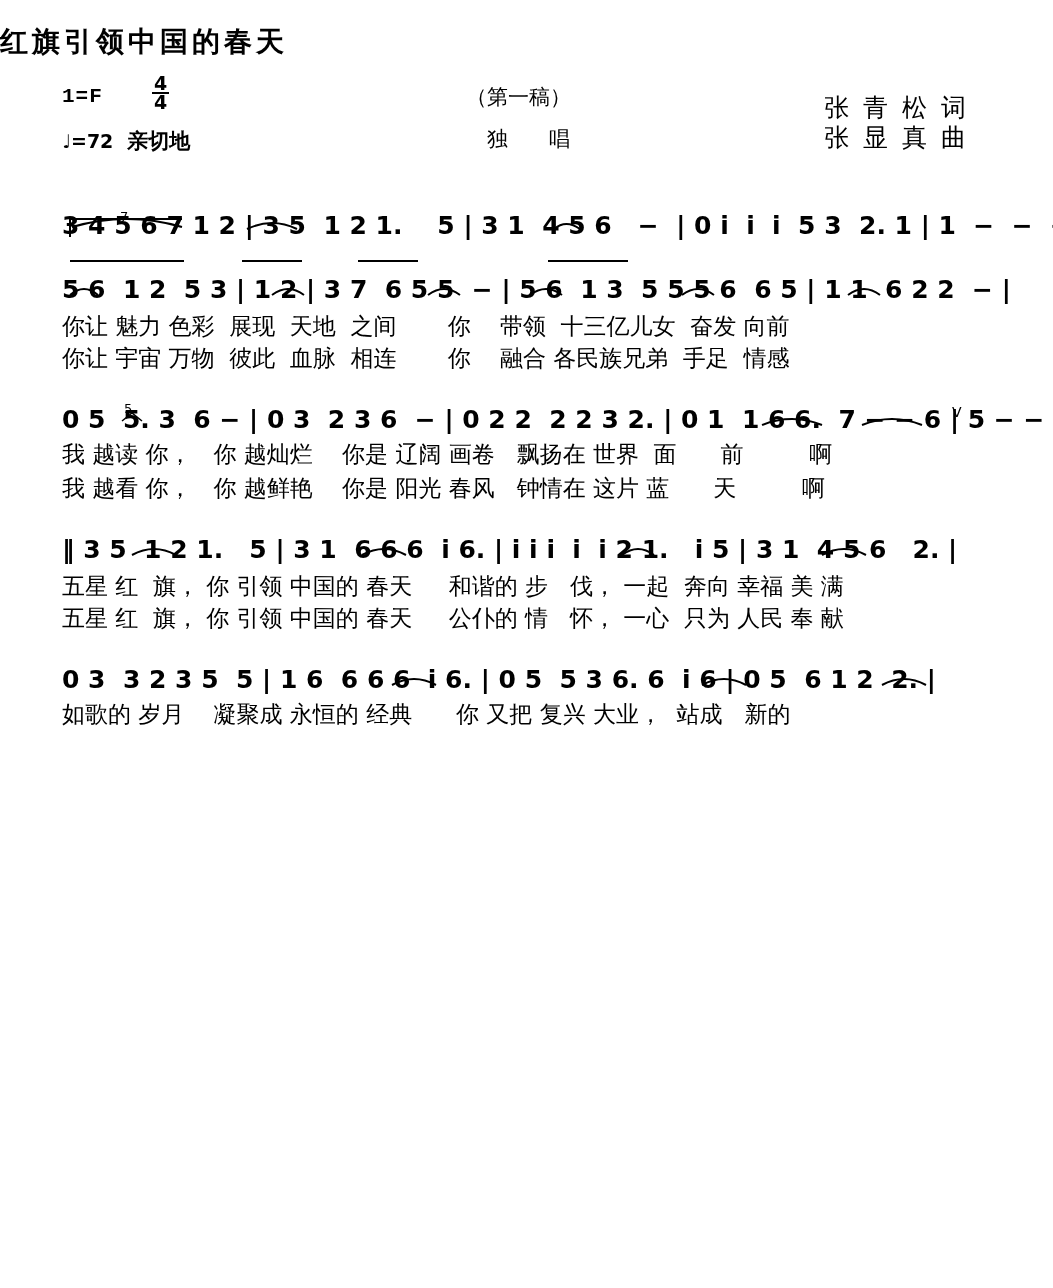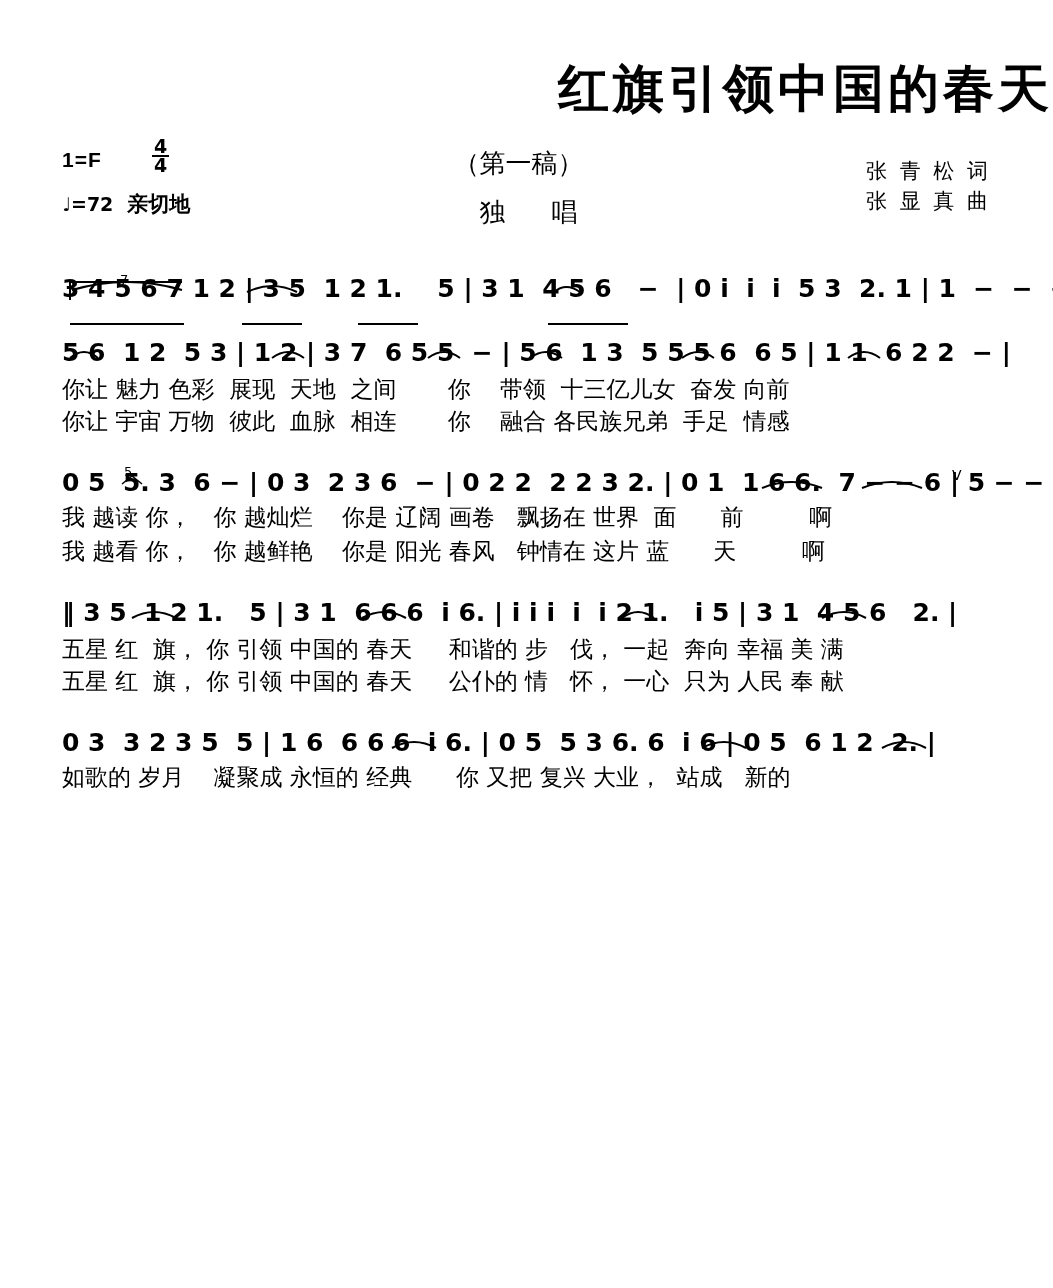--- a/index.html
+++ b/index.html
@@ -7,33 +7,33 @@
     width:1053px;height:1288px;
     background:#ffffff;
     font-family:"Liberation Serif", serif;
     color:#000;
     position:relative;
     overflow:hidden;
   }
   .sheet{position:relative;width:1053px;height:1288px;}
 
   .title{
-    text-align:right;
+    text-align:left;
     font-family:"DejaVu Sans", sans-serif;
     font-weight:bold;
-    font-size:51px;
+    font-size:28px;
     letter-spacing:4px;
-    margin-top:55px;
+    margin-top:23px;
   }
 
   
   .hdr{position:relative;height:130px;margin-top:18px;}
   .key{
     position:absolute;left:62px;top:6px;
-    font-family:Liberation Sans, sans-serif;
+    font-family:Liberation Mono, monospace;
     font-size:21px;font-weight:bold;
     letter-spacing:1px;
   }
   .meter{
     position:absolute;left:152px;top:-4px;
     font-family:"DejaVu Sans", sans-serif;
     font-size:19px;font-weight:bold;
     text-align:center;line-height:17px;
   }
   .meter .num{display:block;border-bottom:2px solid #000;padding:0 2px;}
@@ -41,27 +41,27 @@
   .tempo{
     position:absolute;left:62px;top:48px;
     font-family:"DejaVu Sans", sans-serif;
     font-size:19px;font-weight:bold;
   }
   .tempo .mood{margin-left:14px;font-size:21px;}
   .center-sub{
     position:absolute;left:0;right:16px;top:4px;
     text-align:center;
     font-family:"DejaVu Sans", sans-serif;
-    font-size:26px;
+    font-size:21px;
   }
   .center-sub .line2{margin-top:14px;letter-spacing:10px;padding-left:30px;}
   .credits{
-    position:absolute;right:62px;top:14px;
+    position:absolute;right:84px;top:14px;
     font-family:"DejaVu Sans", sans-serif;
-    font-size:21px;
+    font-size:25px;
     line-height:30px;
     letter-spacing:3px;
     text-align:right;
   }
 
   
   .system{position:relative;margin:0 62px 0 62px;}
   .notes{
     font-family:"DejaVu Sans", sans-serif;
     font-weight:bold;

